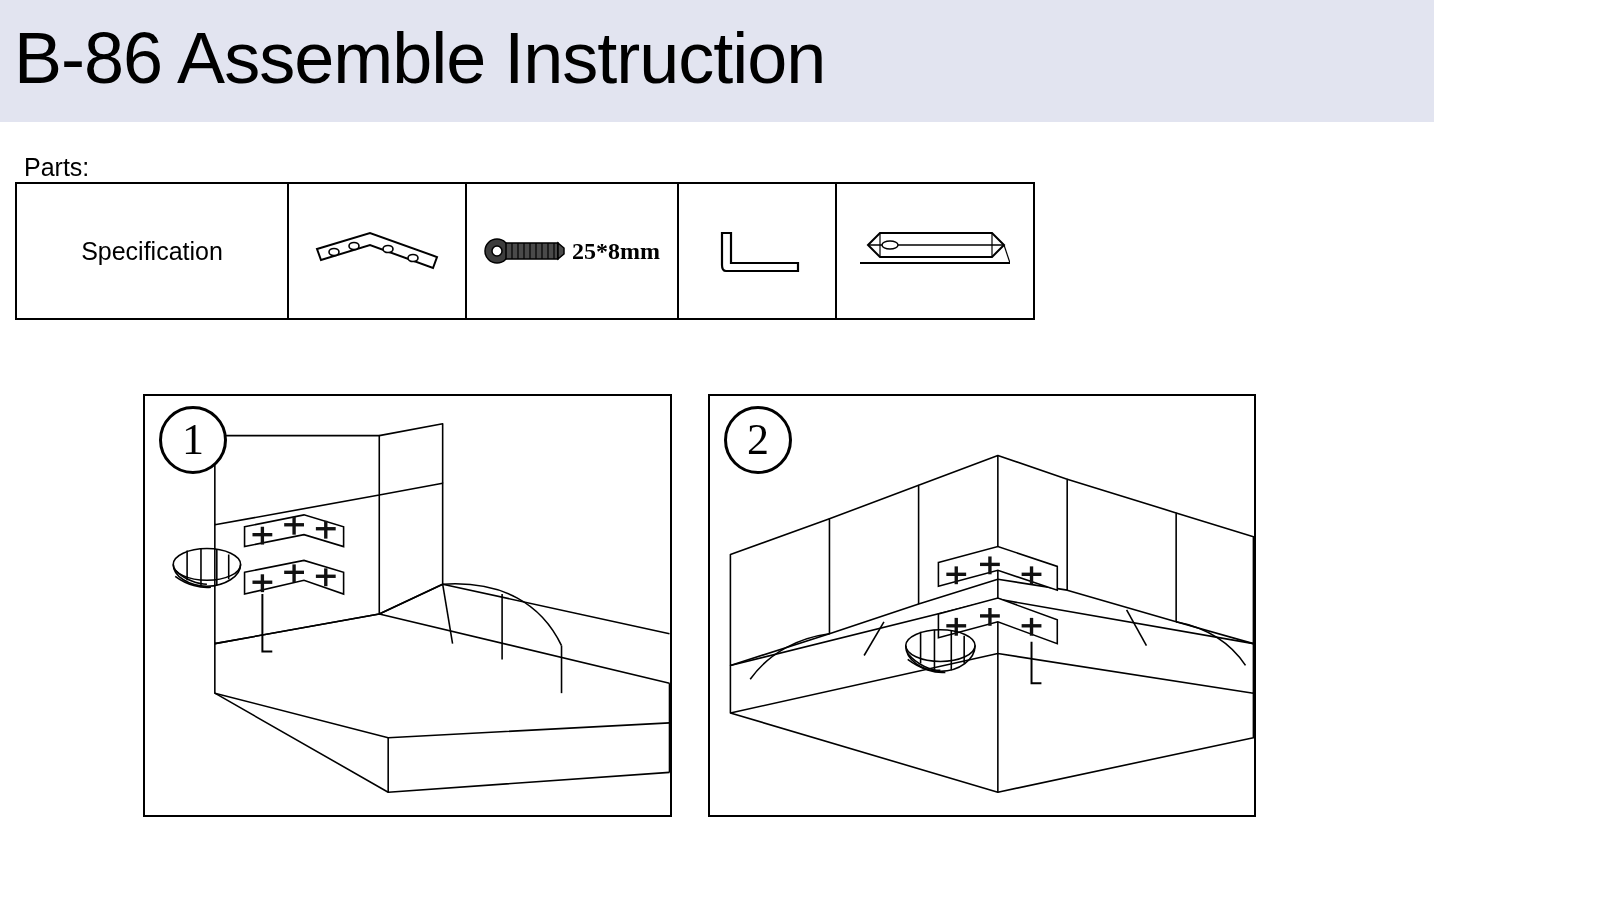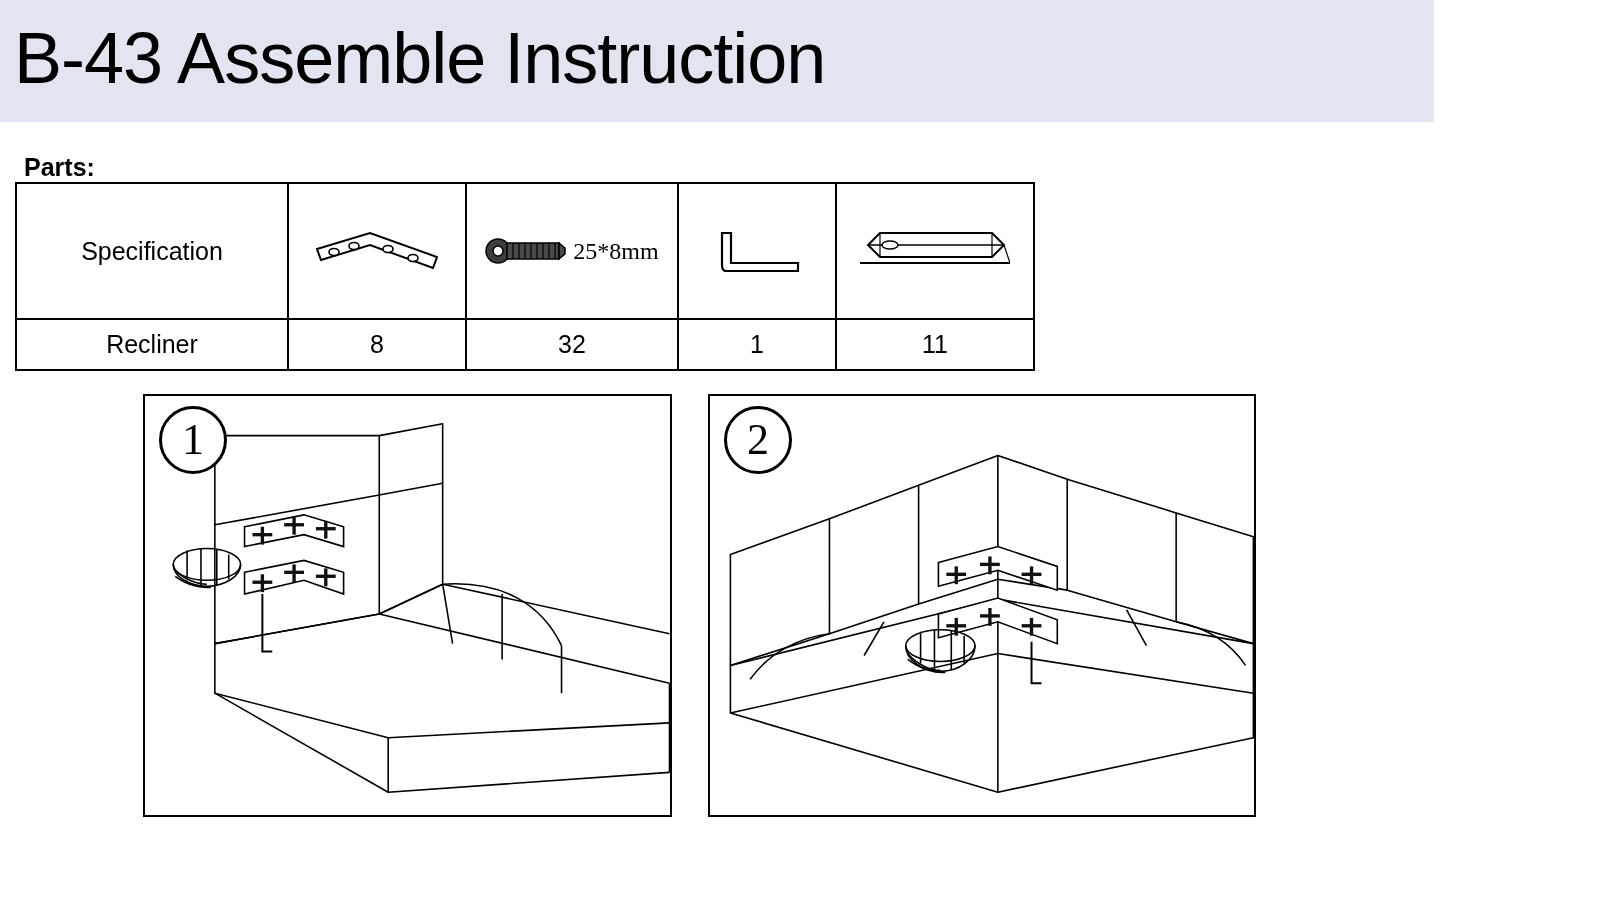--- a/index.html
+++ b/index.html
@@ -38,21 +38,20 @@
   }
 
   
   #parts-label {
     position: absolute;
     left: 24px;
     top: 152px;
     font-size: 25px;
     line-height: 30px;
     color: #000;
-    font-weight: bold;
   }
 
   
   #parts-table {
     position: absolute;
     left: 15px;
     top: 182px;
     border-collapse: collapse;
     table-layout: fixed;
     background: #fff;
@@ -69,20 +68,21 @@
   .col-screw { width: 190px; }
   .col-key   { width: 136px; }
   .col-bar   { width: 176px; }
   .row-top   { height: 118px; }
   .row-bot   { height: 46px; }
   .icon-wrap {
     display: flex;
     align-items: center;
     justify-content: center;
     height: 114px;
+    font-weight: bold;
   }
   .screw-label {
     font-family: "Liberation Serif", serif;
     font-size: 24px;
     margin-left: 6px;
     white-space: nowrap;
   }
 
   
   .step-panel {
@@ -118,21 +118,21 @@
     left: 0;
     top: 0;
     width: 100%;
     height: 100%;
   }
 </style>
 </head>
 <body>
 
 <div id="title-banner">
-  <div id="title-text">B-43 Assemble Instruction</div>
+  <div id="title-text">B-86 Assemble Instruction</div>
 </div>
 
 <div id="parts-label">Parts:</div>
 
 <table id="parts-table">
   <tbody>
       <tr class="row-top">
     <td class="col-spec">
       <span>Specification</span>
     </td>
@@ -182,37 +182,20 @@
           <line x1="8" y1="22" x2="144" y2="22" stroke="#000" stroke-width="1.4"></line>
           <line x1="20" y1="34" x2="20" y2="10" stroke="#000" stroke-width="1.2"></line>
           <line x1="132" y1="34" x2="132" y2="10" stroke="#000" stroke-width="1.2"></line>
           <ellipse cx="30" cy="22" rx="8" ry="4" fill="#fff" stroke="#000" stroke-width="1.4"></ellipse>
           <line x1="0" y1="40" x2="150" y2="40" stroke="#000" stroke-width="2"></line>
           <line x1="144" y1="22" x2="150" y2="40" stroke="#000" stroke-width="1.2"></line>
         </svg>
       </div>
     </td>
   </tr>
-  <tr class="row-bot">
-    <td class="col-spec">
-      <span>Recliner</span>
-    </td>
-    <td class="col-part">
-      <span>8</span>
-    </td>
-    <td class="col-screw">
-      <span>32</span>
-    </td>
-    <td class="col-key">
-      <span>1</span>
-    </td>
-    <td class="col-bar">
-      <span>11</span>
-    </td>
-  </tr>
 </tbody>
   </table>
 
 <div class="step-panel" id="step-1">
   <svg class="step-art" viewBox="0 0 529 423">
     <g fill="none" stroke="#000000" stroke-width="1.6" stroke-linejoin="round">
 
       <path d="M70 40 L236 40 L236 100 L70 130 Z"></path>
       <path d="M70 130 L70 250 L236 220 L236 100"></path>
       <path d="M236 100 L300 88 L300 190 L236 220"></path>

